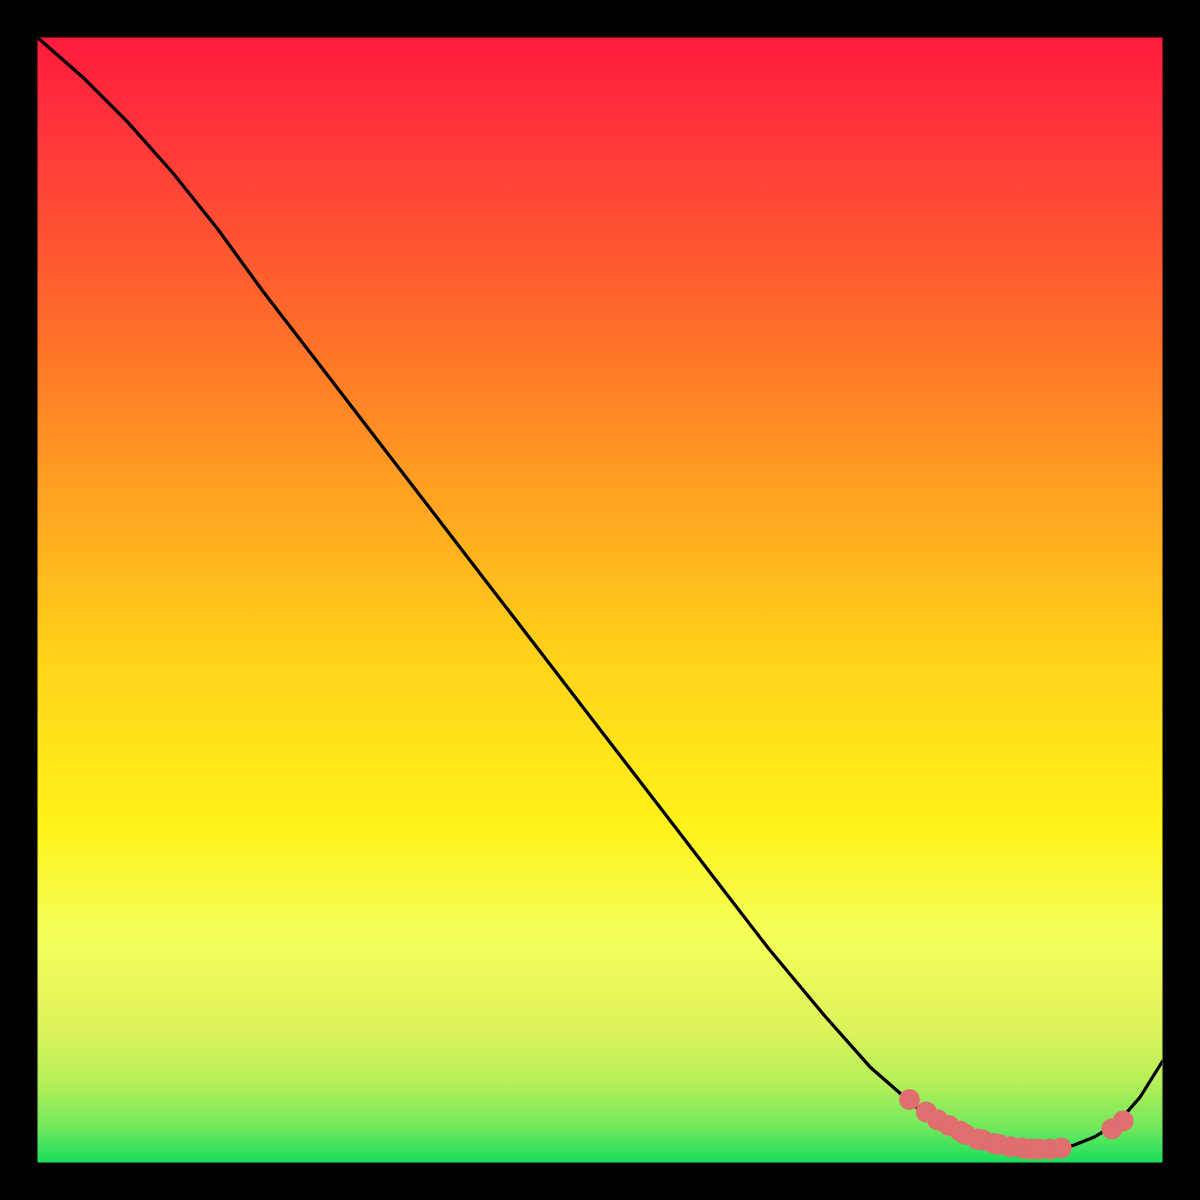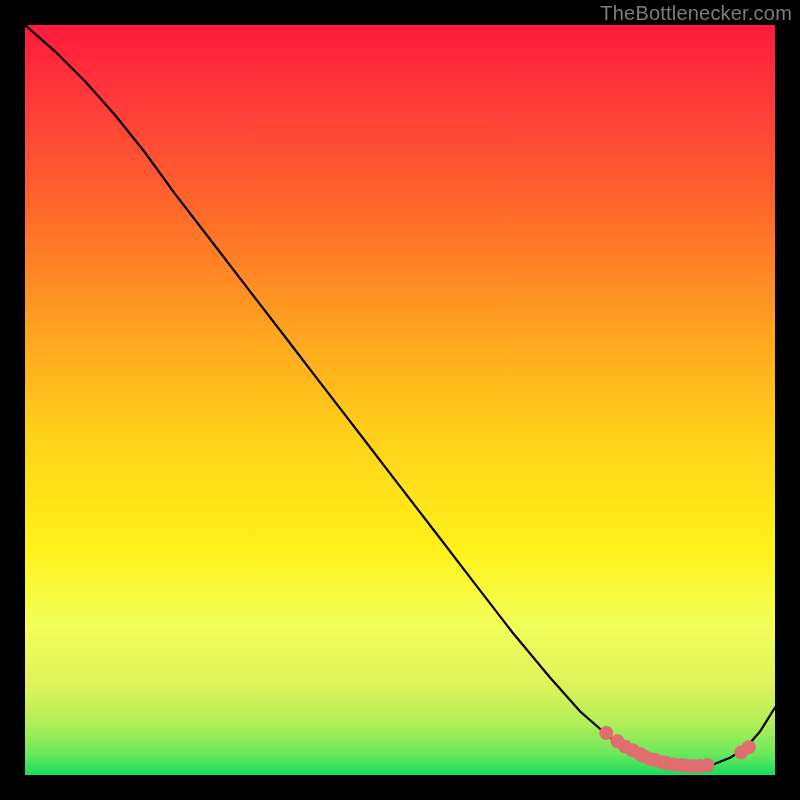--- a/index.html
+++ b/index.html
@@ -52,21 +52,20 @@
     color: #7d7d7d;
     font-size: 20px;
     font-weight: 500;
     letter-spacing: 0.2px;
   }
 </style>
 </head>
 <body>
 
 <div class="stage">
-  <div class="watermark">TheBottlenecker.com</div>
 
   <div class="plot">
     <svg viewBox="0 0 750 750">
       <polyline id="curve" fill="none" stroke="#000" stroke-width="2.2" stroke-linejoin="round" stroke-linecap="round" points="0.0,0.0 30.0,26.3 60.0,56.3 90.0,90.0 120.0,127.5 150.0,168.8 187.5,217.5 225.0,266.3 262.5,315.0 300.0,363.8 337.5,412.5 375.0,461.3 412.5,510.0 450.0,558.8 487.5,607.5 525.0,652.5 555.0,686.3 585.0,712.5 600.0,722.3 615.0,729.8 630.0,735.0 645.0,738.8 660.0,741.0 675.0,741.0 690.0,738.8 705.0,732.8 720.0,723.8 735.0,706.5 750.0,682.5"></polyline>
       <g id="markers">
           <circle cx="581.3" cy="708.0" r="7" fill="#e06e6e"></circle>
           <circle cx="592.5" cy="716.3" r="7" fill="#e06e6e"></circle>
           <circle cx="600.0" cy="721.5" r="7" fill="#e06e6e"></circle>
           <circle cx="607.5" cy="725.3" r="7" fill="#e06e6e"></circle>
           <circle cx="615.0" cy="729.0" r="7" fill="#e06e6e"></circle>

